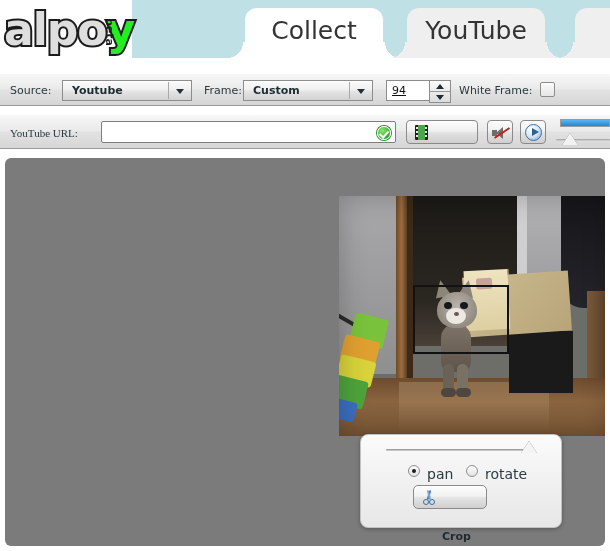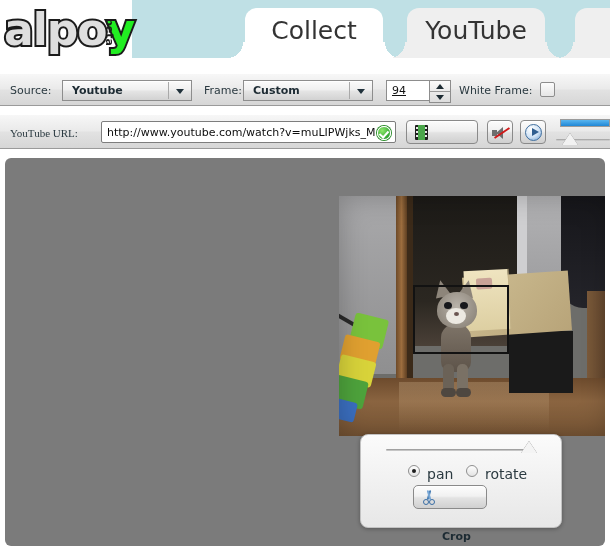--- a/index.html
+++ b/index.html
@@ -609,21 +609,20 @@
     <div class="chk" style="left:540px; top:8px;"></div>
   </div>
 
   <div class="gap-white"></div>
 
   <div class="bar bar-url">
 
     <div class="lbl" style="left:10px; top:11px;font-family:Liberation Serif, serif;">YouTube URL:</div>
 
     <div class="tinput" style="left:101px; top:6px; width:295px;">
-      <div class="val">http://www.youtube.com/watch?v=muLIPWjks_M</div>
       <div class="ok-badge"></div>
     </div>
 
     <div class="btn" style="left:406px; top:5px; width:72px; height:24px;">
       <div class="film" style="left:8px; top:4px;">
         <div class="hole" style="left:1px; top:2px;"></div>
         <div class="hole" style="left:1px; top:6px;"></div>
         <div class="hole" style="left:1px; top:10px;"></div>
         <div class="hole" style="left:10px; top:2px;"></div>
         <div class="hole" style="left:10px; top:6px;"></div>

